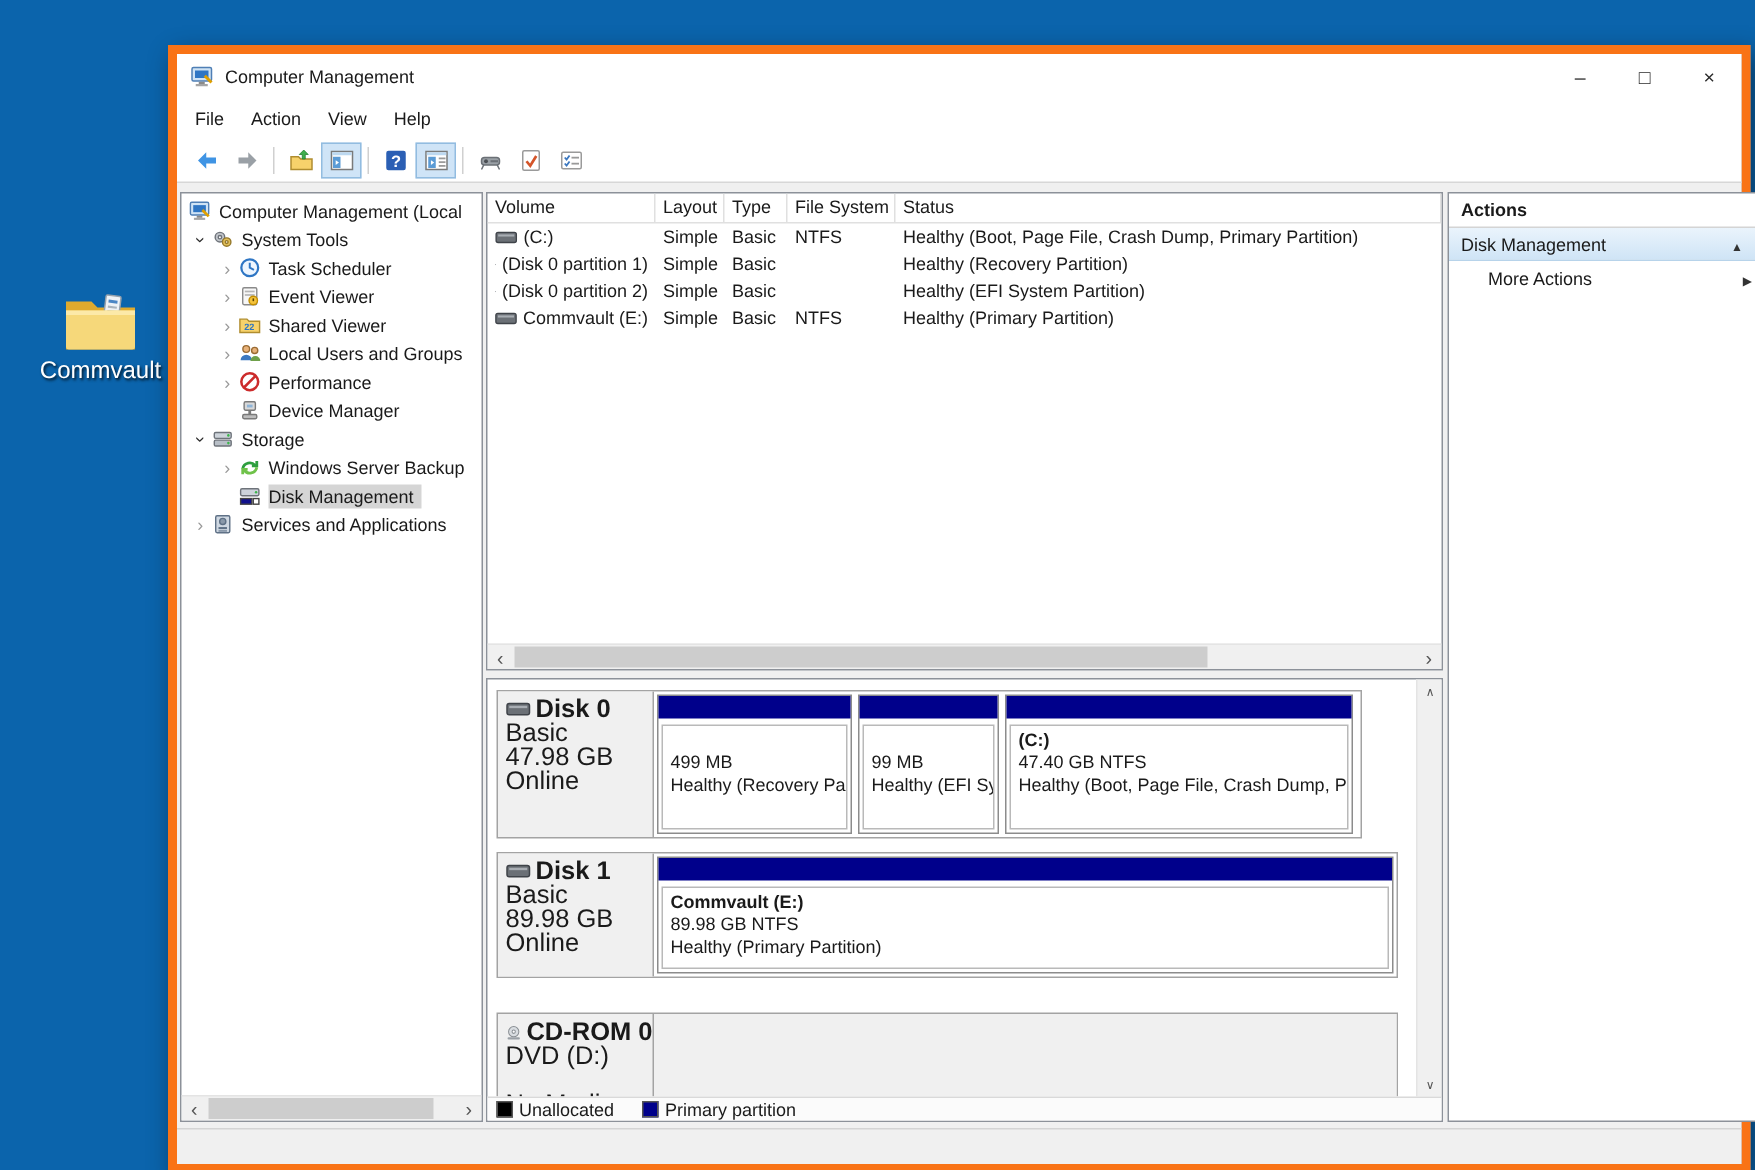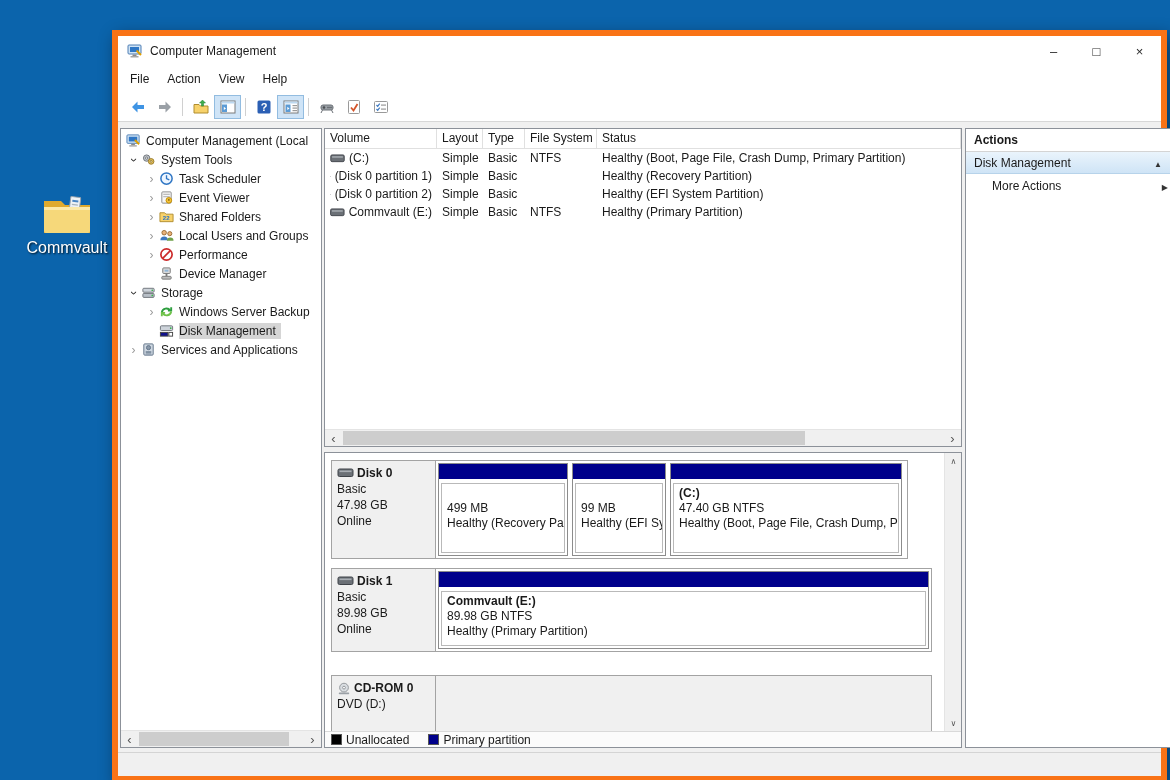--- a/index.html
+++ b/index.html
@@ -62,21 +62,21 @@
   .vhead > div { padding:2px 5px; border-right:1px solid #e0e0e0; white-space:nowrap; overflow:hidden; }
   .vrow { height:18px; align-items:center; }
   .vrow > div { padding:0 5px; white-space:nowrap; overflow:hidden; }
   .vcell-name { display:flex; align-items:center; gap:4px; }
   .vol-scroll { position:absolute; left:0; right:0; bottom:0; height:17px; background:#f0f0f0; border-top:1px solid #e4e4e4; }
 
   .dview { position:absolute; top:324px; left:0; right:0; bottom:0; background:#fff; border:1px solid #8c9199; }
   .drows { position:absolute; left:0; right:18px; top:0; bottom:16px; overflow:hidden; }
   .drow { position:absolute; left:6px; border:1px solid #a3a3a3; display:flex; background:#fff; }
   .dlab { width:104px; flex:0 0 104px; background:#f0f0f0; border-right:1px solid #a3a3a3;
-          padding:4px 0 0 5px; font-size:12px; line-height:16px; white-space:nowrap; overflow:hidden; }
+          padding:4px 0 0 5px; font-size:17px; line-height:16px; white-space:nowrap; overflow:hidden; }
   .dname-line { display:flex; align-items:center; gap:3px; font-weight:bold; }
   .parts { flex:1; display:flex; gap:4px; padding:2px; }
   .part { position:relative; border:1px solid #8c8c8c; background:#fff; flex-shrink:0; }
   .pbar { height:15px; background:#00008b; }
   .pbody { position:absolute; left:2px; right:2px; top:19px; bottom:2px; border:1px solid #b9b9b9;
            padding:2px 5px; font-size:12px; line-height:15px; overflow:hidden; white-space:nowrap; }
   .pline { min-height:15px; } .ptitle { font-weight:bold; }
   .cd-empty { flex:1; background:#f0f0f0; }
   .nomedia { margin-top:16px; }
 
@@ -286,21 +286,21 @@
 
       <div class="titem ind2">
         <span class="chev c"></span>
         <span class="ticon">
           <svg viewBox="0 0 16 16">
               <path d="M1 4 h5 l1.5 1.5 H15 v8 H1 Z" fill="#f7d26b" stroke="#b08d2f"></path>
               <text x="4" y="12" font-size="6.5" font-weight="bold" fill="#2f76c4">22</text>
             </svg>
         </span>
         <span class="thl">
-            <span class="tlabel">Shared Folders</span>
+            <span class="tlabel">Shared Viewer</span>
           </span>
       </div>
 
       <div class="titem ind2">
         <span class="chev c"></span>
         <span class="ticon">
           <svg viewBox="0 0 16 16">
               <circle cx="5.5" cy="5" r="2.4" fill="#e8b27a" stroke="#9a6b33"></circle>
               <path d="M1.5 13 a4 4 0 0 1 8 0 Z" fill="#3c78c0"></path>
               <circle cx="11.5" cy="6" r="2.2" fill="#e8b27a" stroke="#9a6b33"></circle>

